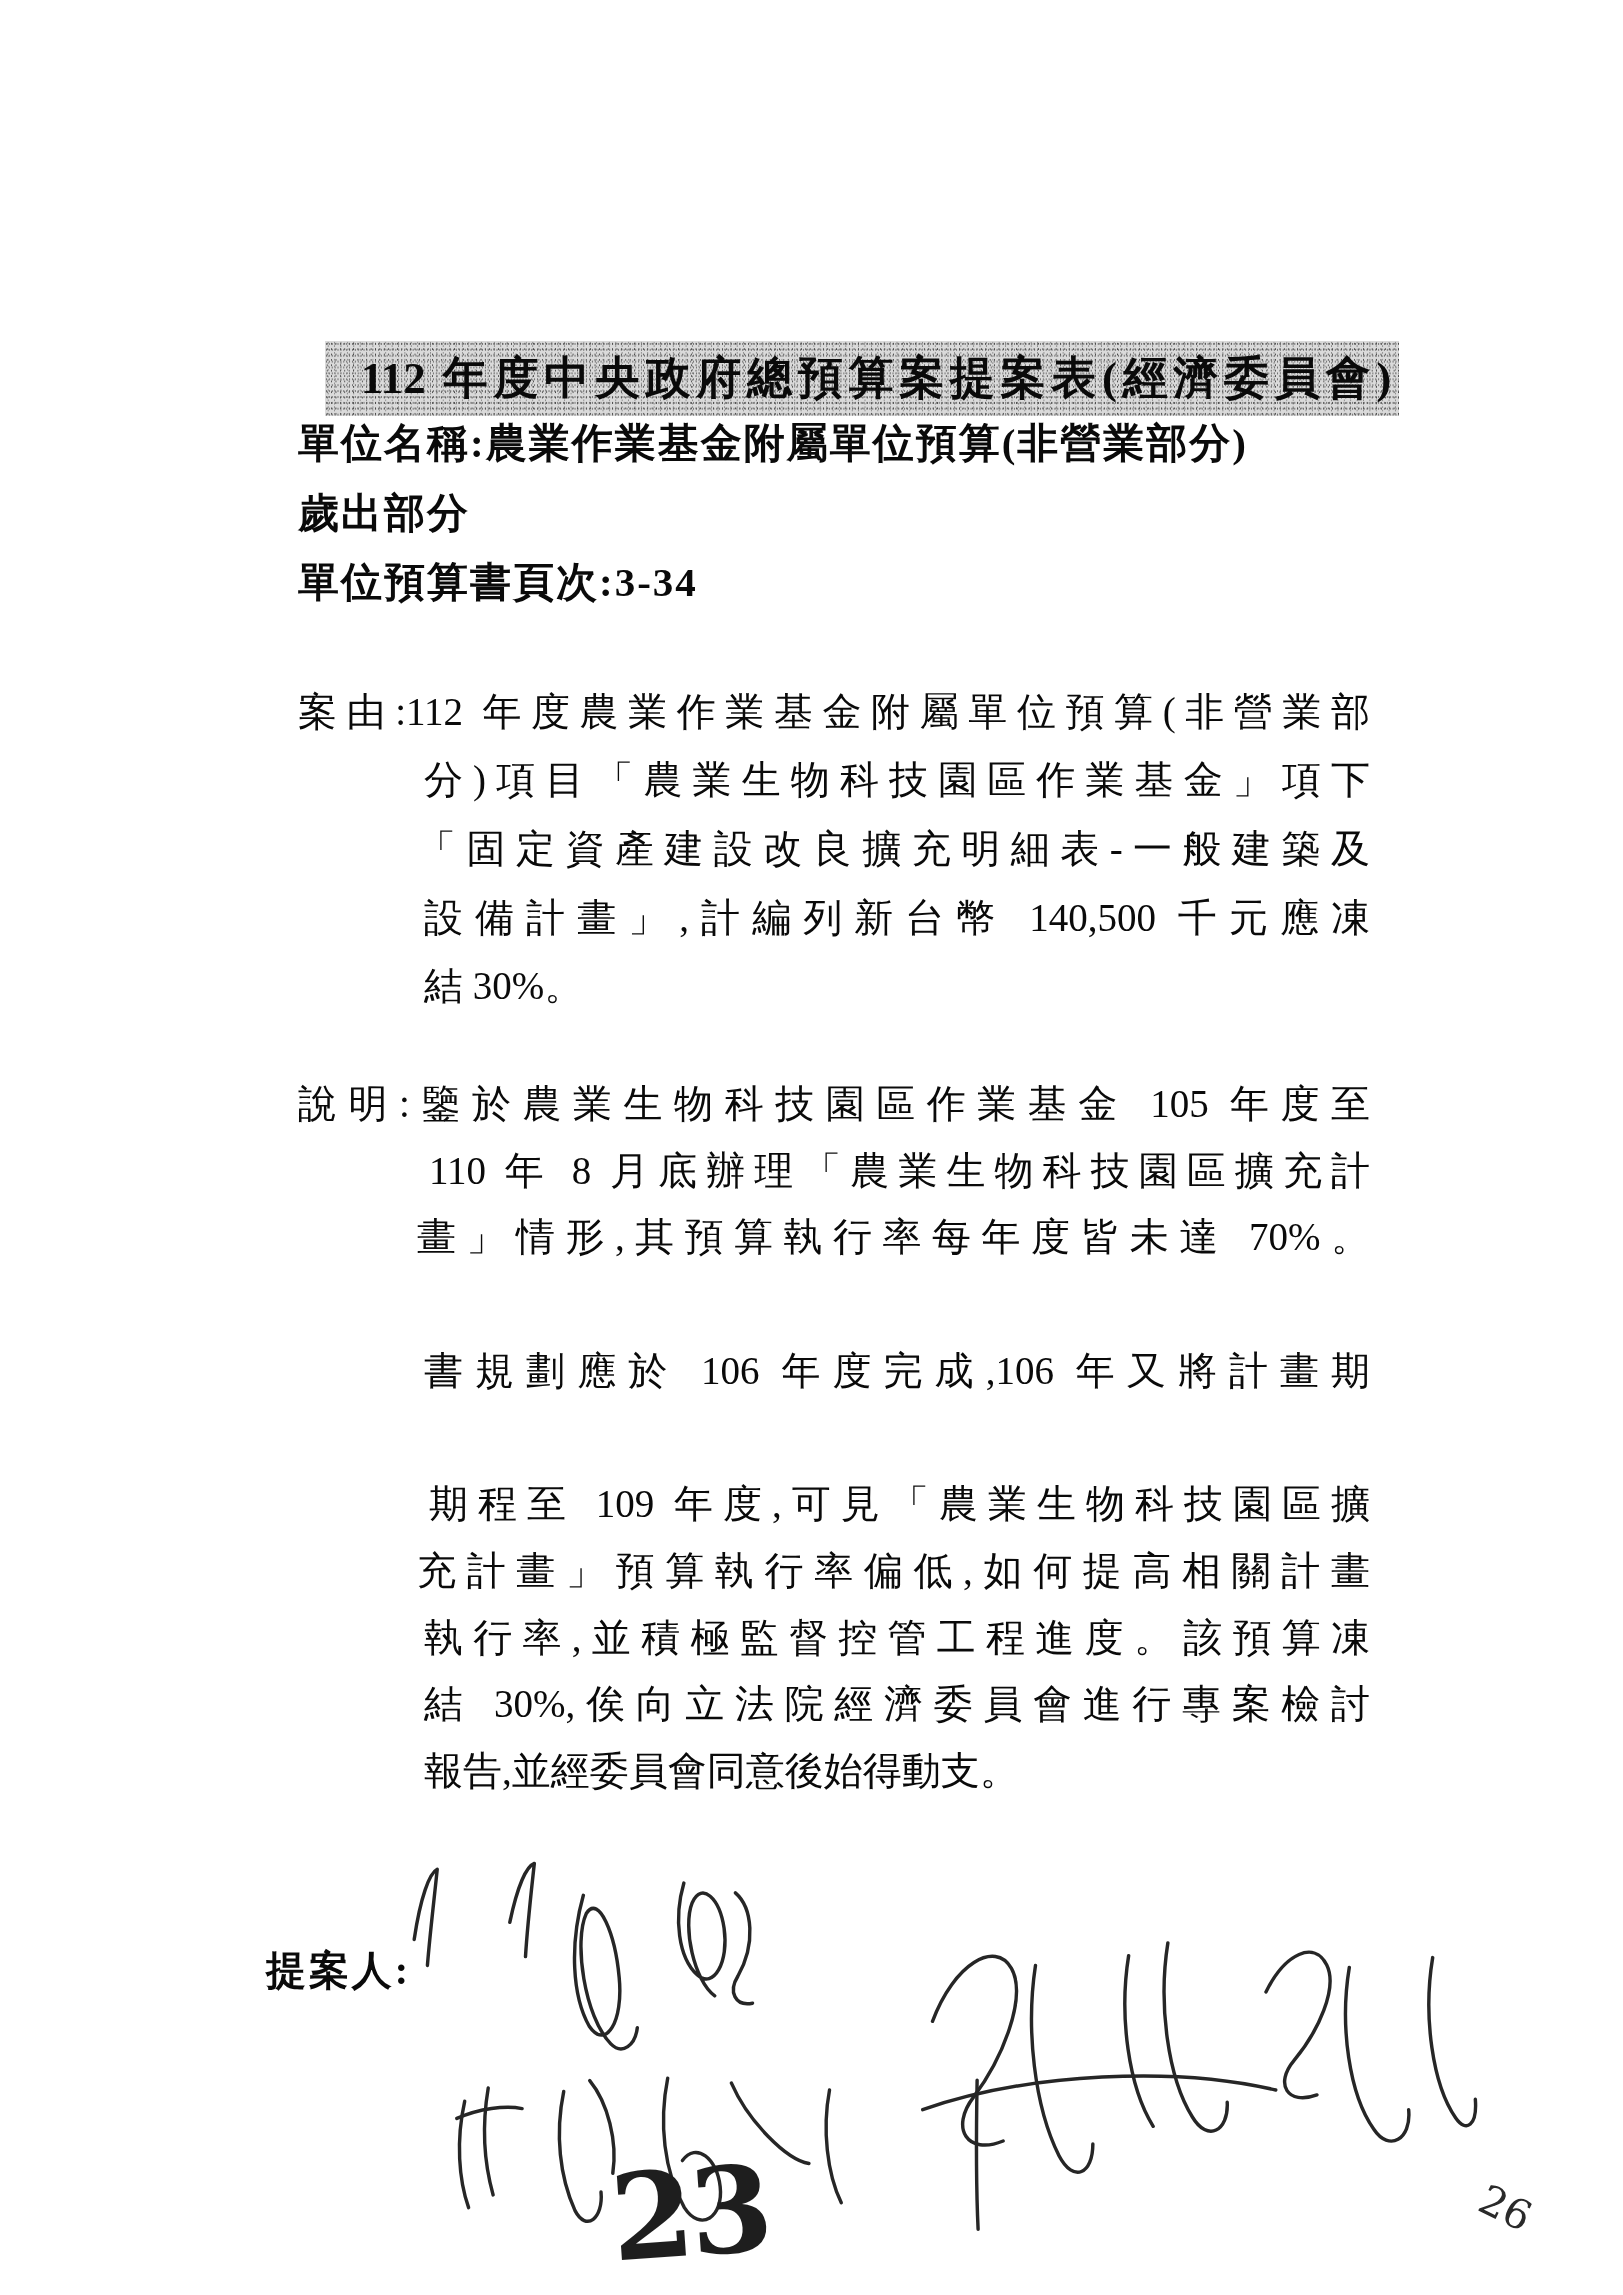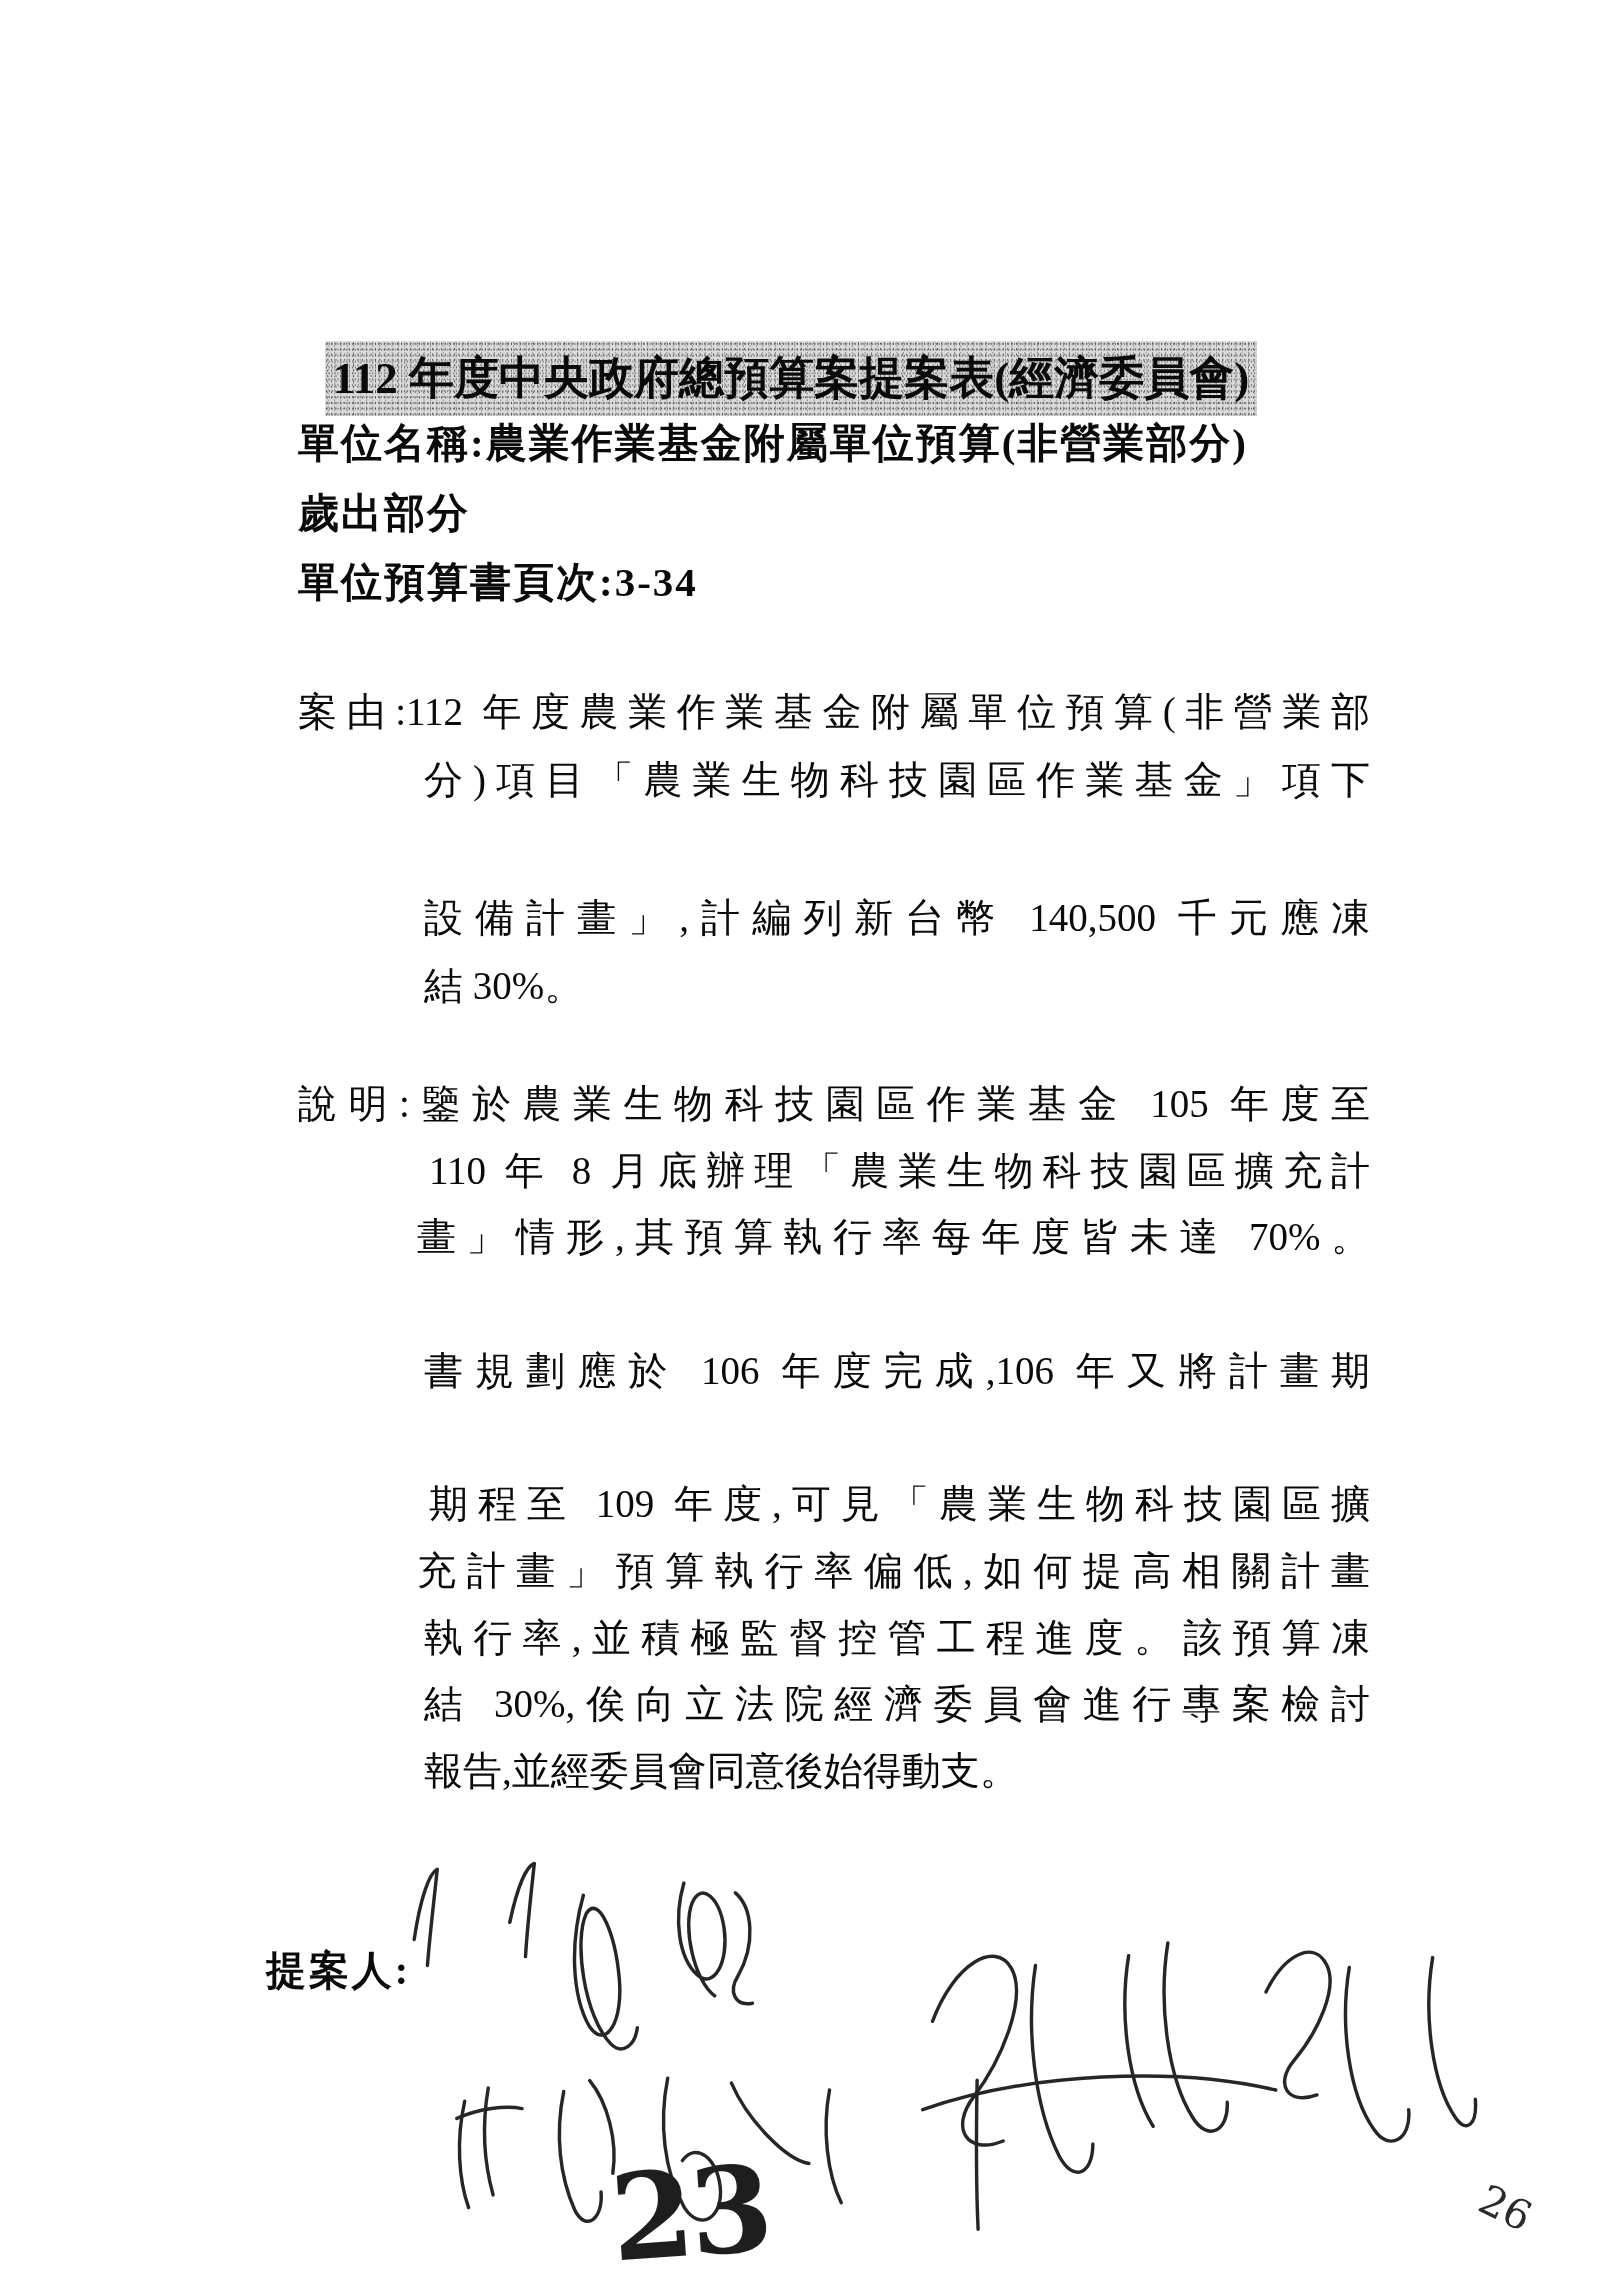--- a/index.html
+++ b/index.html
@@ -9,28 +9,29 @@
     height:2295px;
     background:#ffffff;
     font-family:"Liberation Serif","DejaVu Serif",serif;
     color:#0a0a0a;
     overflow:hidden;
   }
   
   .title-box{
     position:absolute;
     left:325px; top:341px;
-    width:932px; height:75px;
+    width:1046px; height:75px;
     display:flex; align-items:center;
     background-color:#dadada;
     background-image:
       radial-gradient(circle,#4a4a4a 0.5px,transparent 0.6px),
       radial-gradient(circle,#8a8a8a 0.5px,transparent 0.6px),
       radial-gradient(circle,#6f6f6f 0.6px,transparent 0.7px);
     background-size:4.4px 5.4px,6.4px 3.4px,2.9px 5.9px;
+    padding-left:28px;
   }
   .title-text{
     width:100%;
     padding:0 7.8px;
     font-size:45px;
     font-weight:bold;
     line-height:1.05;
     text-align:justify;
     text-align-last:justify;
     text-justify:inter-character;
@@ -101,20 +102,21 @@
   </div>
 
   <div class="hline" style="top:420px">單位名稱:農業作業基金附屬單位預算(非營業部分)</div>
   <div class="hline" style="top:490px">歲出部分</div>
   <div class="hline" style="top:559px">單位預算書頁次:3-34</div>
 
   <div class="bline" style="left:298px;top:687px;width:1072px">
     <span class="lbl">案由:</span><span>112 年度農業作業基金附屬單位預算(非營業部</span>
   </div>
   <div class="bline" style="left:424px;top:755px;width:946px">分)項目「農業生物科技園區作業基金」項下</div>
+  <div class="bline" style="left:417px;top:824px;width:953px">「固定資產建設改良擴充明細表-一般建築及</div>
   <div class="bline" style="left:424px;top:893px;width:946px">設備計畫」,計編列新台幣 140,500 千元應凍</div>
   <div class="bline short" style="left:424px;top:961px">結 30%。</div>
 
   <div class="bline" style="left:298px;top:1079px;width:1072px">
     <span class="lbl">說明:</span><span>鑒於農業生物科技園區作業基金 105 年度至</span>
   </div>
   <div class="bline" style="left:429px;top:1146px;width:941px">110 年 8 月底辦理「農業生物科技園區擴充計</div>
   <div class="bline" style="left:417px;top:1212px;width:953px">畫」情形,其預算執行率每年度皆未達 70%。</div>
   <div class="bline" style="left:424px;top:1346px;width:946px">書規劃應於 106 年度完成,106 年又將計畫期</div>
   <div class="bline" style="left:429px;top:1479px;width:941px">期程至 109 年度,可見「農業生物科技園區擴</div>

